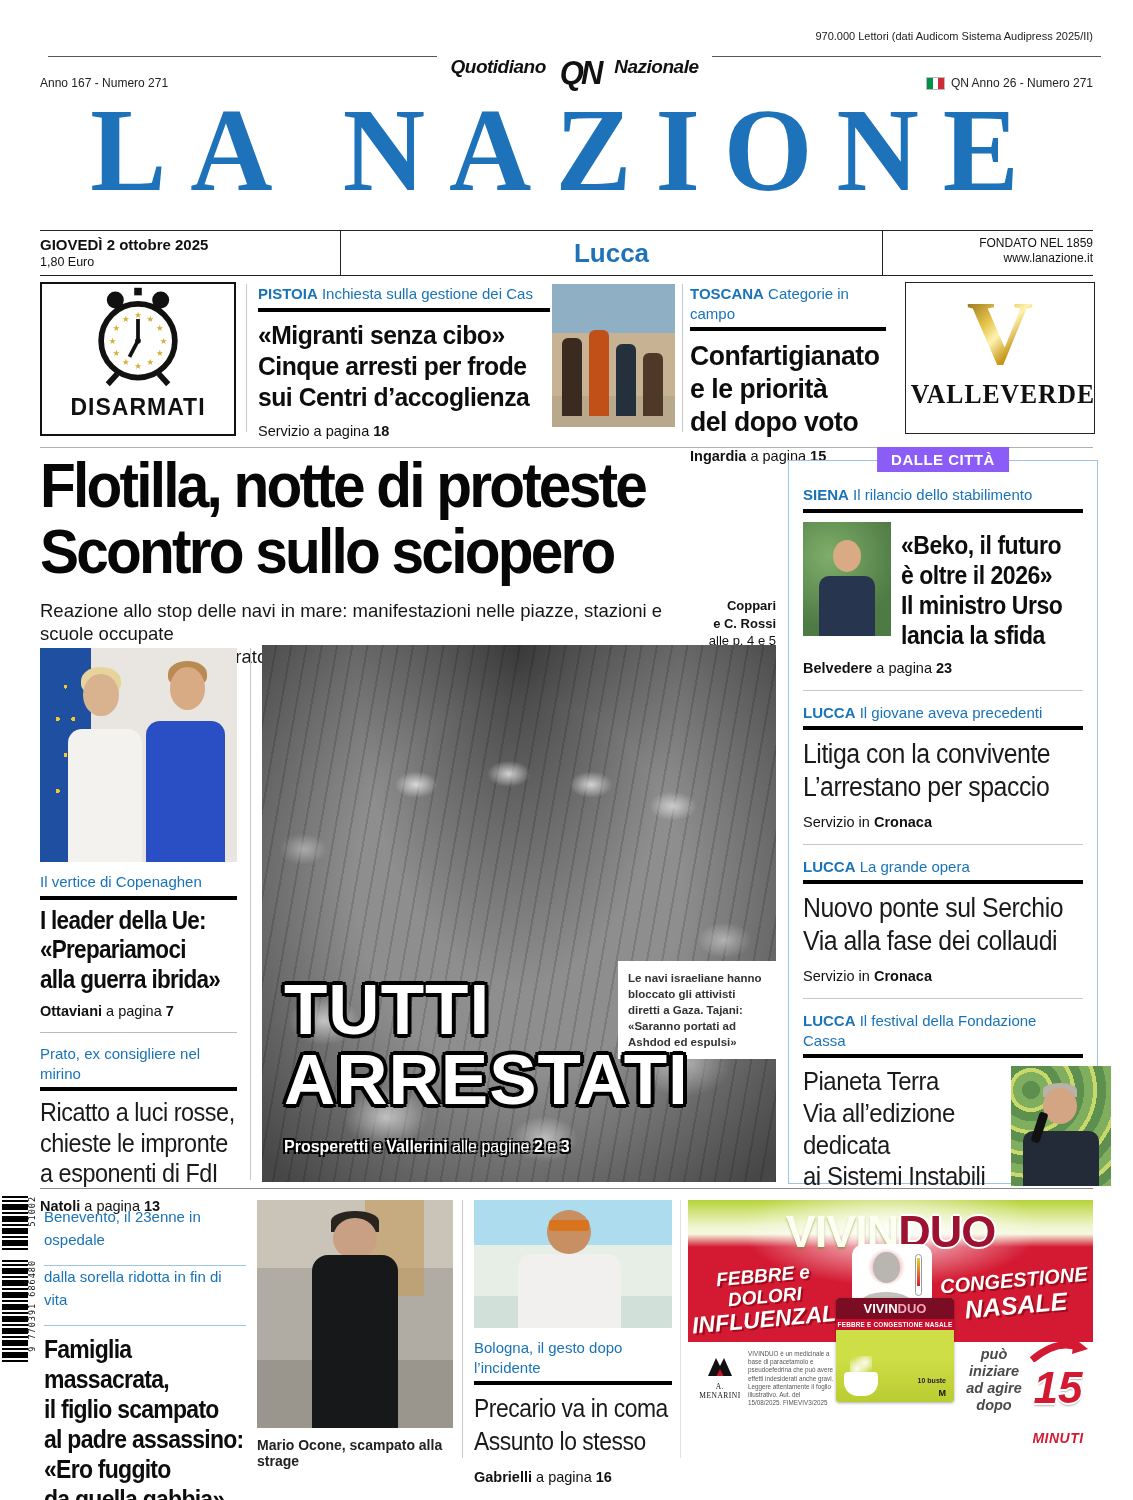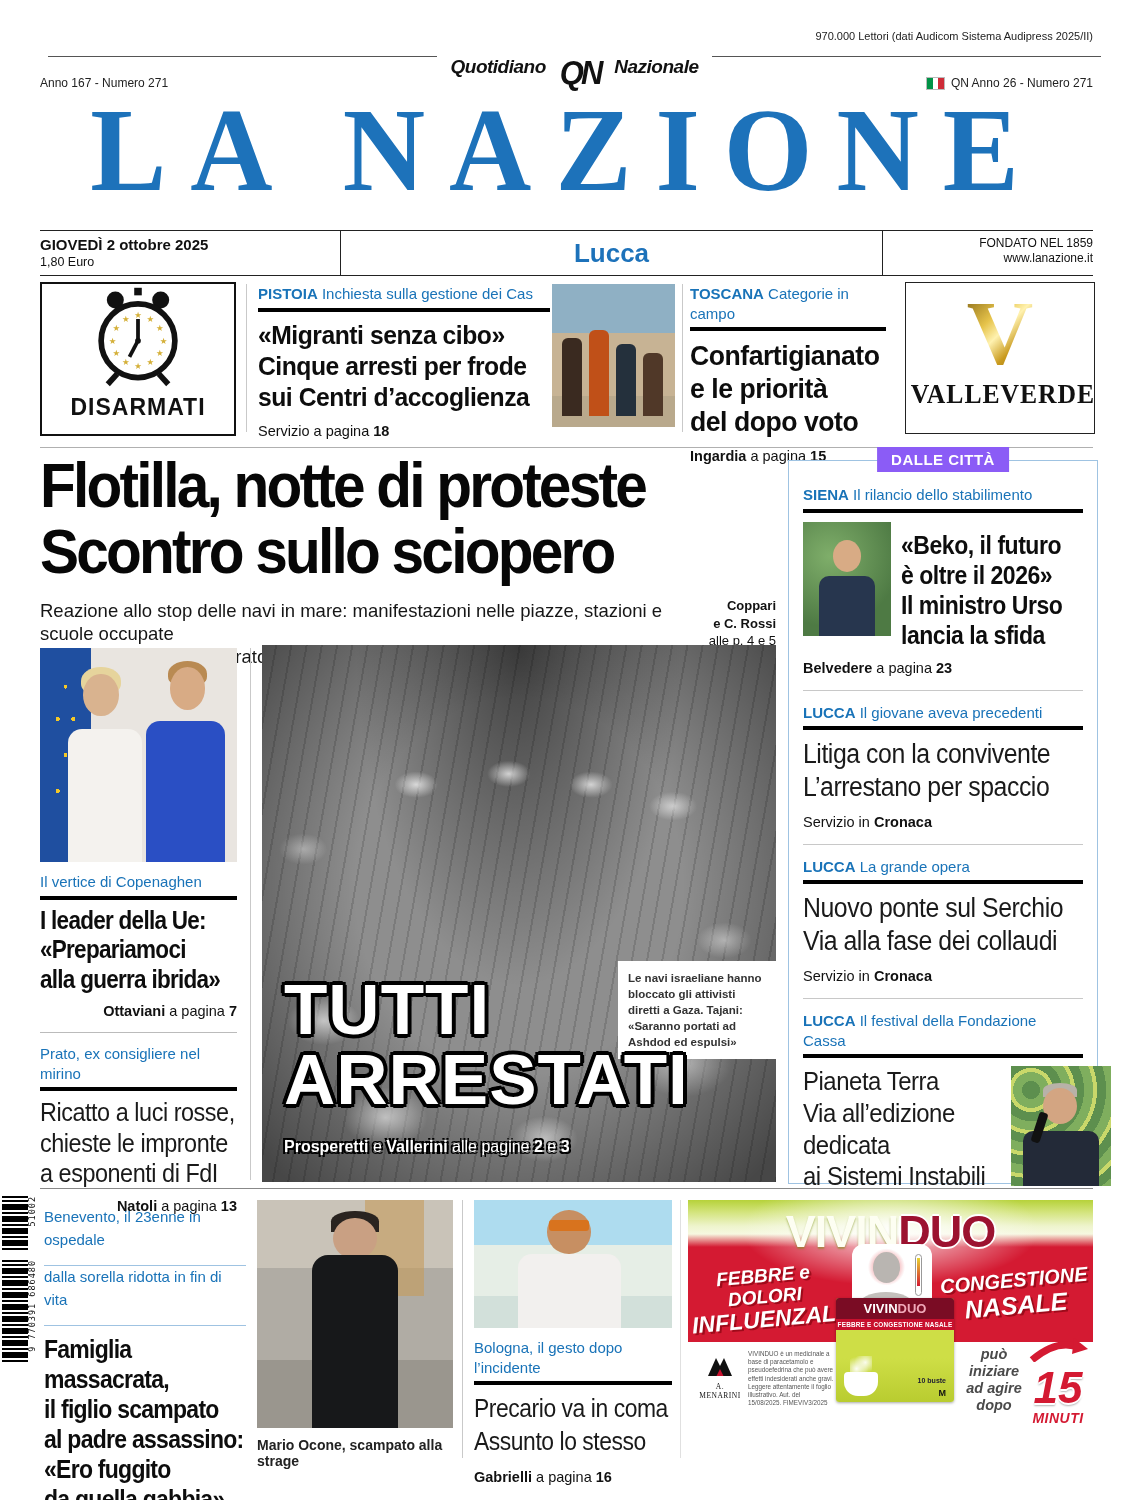--- a/index.html
+++ b/index.html
@@ -71,21 +71,21 @@
   .euphoto .fig1{position:absolute;left:14%;bottom:0;width:38%;height:62%;background:#f4f2ee;border-radius:14px 14px 0 0;}
   .euphoto .h1{position:absolute;left:22%;top:12%;width:18%;height:20%;background:#d9b38f;border-radius:50%;}
   .euphoto .hair1{position:absolute;left:21%;top:9%;width:20%;height:13%;background:#e6d49c;border-radius:50% 50% 40% 40%;}
   .euphoto .fig2{position:absolute;right:6%;bottom:0;width:40%;height:66%;background:#2a4fc4;border-radius:14px 14px 0 0;}
   .euphoto .h2{position:absolute;right:16%;top:9%;width:18%;height:20%;background:#d8ab85;border-radius:50%;}
   .euphoto .hair2{position:absolute;right:15%;top:6%;width:20%;height:12%;background:#b98a52;border-radius:50% 50% 40% 40%;}
   .lcol .hl1{font-weight:bold;font-size:25px;line-height:1.18;letter-spacing:-0.8px;margin-top:6px;}
   .lcol .hl2{font-weight:400;font-size:26px;line-height:1.18;letter-spacing:-0.5px;margin-top:6px;color:#1a1a1a;}
   .lcol .div{height:1px;background:#bbb;margin:13px 0 11px;}
   .lcol .kicker{margin-top:10px;}
-  .lcol .byline{margin-top:9px;text-align:right;}
+  .lcol .byline{margin-top:9px;}
 
   
   .mphoto{left:262px;top:645px;width:514px;height:537px;overflow:hidden;background:
      radial-gradient(ellipse 60px 40px at 12% 70%, rgba(255,255,255,.85), transparent 60%),
      radial-gradient(ellipse 70px 50px at 24% 88%, rgba(255,255,255,.9), transparent 60%),
      radial-gradient(ellipse 55px 38px at 55% 92%, rgba(240,240,240,.85), transparent 60%),
      radial-gradient(ellipse 80px 55px at 82% 78%, rgba(235,235,235,.8), transparent 60%),
      radial-gradient(ellipse 45px 30px at 90% 55%, rgba(230,230,230,.7), transparent 60%),
      radial-gradient(ellipse 40px 26px at 8% 38%, rgba(225,225,225,.7), transparent 60%),
      radial-gradient(ellipse 36px 22px at 30% 26%, rgba(240,240,240,.8), transparent 60%),
@@ -185,21 +185,21 @@
   .pack .mm{position:absolute;right:8px;bottom:4px;font-size:9px;font-weight:bold;color:#111;}
   .legal{position:absolute;left:60px;top:150px;width:86px;font-size:6.3px;line-height:1.3;color:#555;}
   .menar{position:absolute;left:8px;top:156px;width:48px;text-align:center;}
   .menar .mt{font-family:"Liberation Serif",serif;font-size:7.5px;letter-spacing:.5px;color:#111;margin-top:2px;}
   .onset{position:absolute;left:276px;top:146px;width:60px;font-style:italic;font-weight:bold;font-size:14.5px;
      color:#4a4a4a;line-height:1.18;text-align:center;}
   .b15{position:absolute;left:336px;top:136px;width:68px;height:88px;text-align:center;}
   .b15 .n{font-size:44px;font-weight:bold;font-style:italic;color:#d41a32;line-height:1;
      text-shadow:-2px 0 0 #fff,2px 0 0 #fff,0 -2px 0 #fff,0 2px 0 #fff,0 3px 2px rgba(0,0,0,.3);}
   .b15 .u{font-size:14px;font-weight:bold;font-style:italic;color:#d41a32;letter-spacing:.5px;
-     text-shadow:-1px 0 0 #fff,1px 0 0 #fff,0 -1px 0 #fff,0 1px 0 #fff;}
+     text-shadow:-1px 0 0 #fff,1px 0 0 #fff,0 -1px 0 #fff,0 1px 0 #fff;margin-top:20px;}
 </style>
 </head>
 <body>
 
 <div id="page">
 
   <div class="abs readers">970.000 Lettori  (dati Audicom Sistema Audipress 2025/II)</div>
   <div class="abs brandrow">
     <div class="line"></div>
     <span class="brandword">Quotidiano</span>

